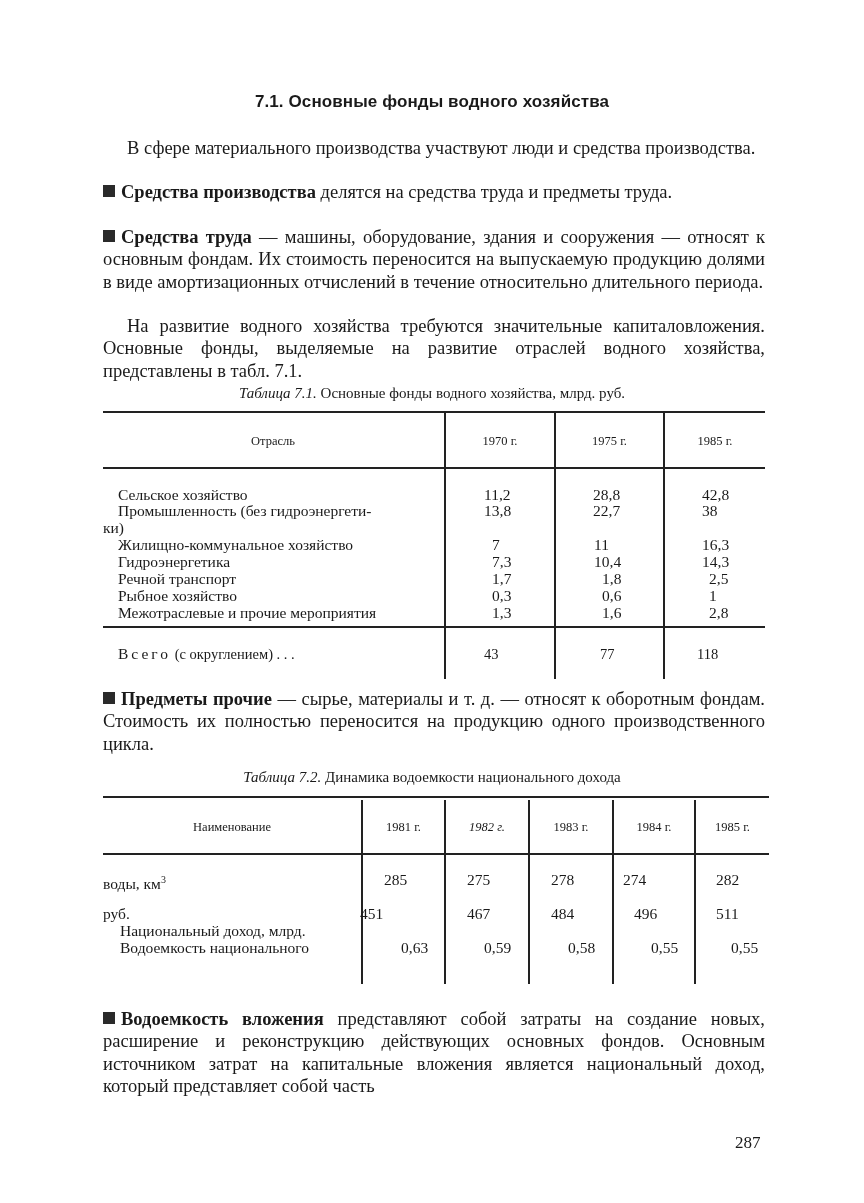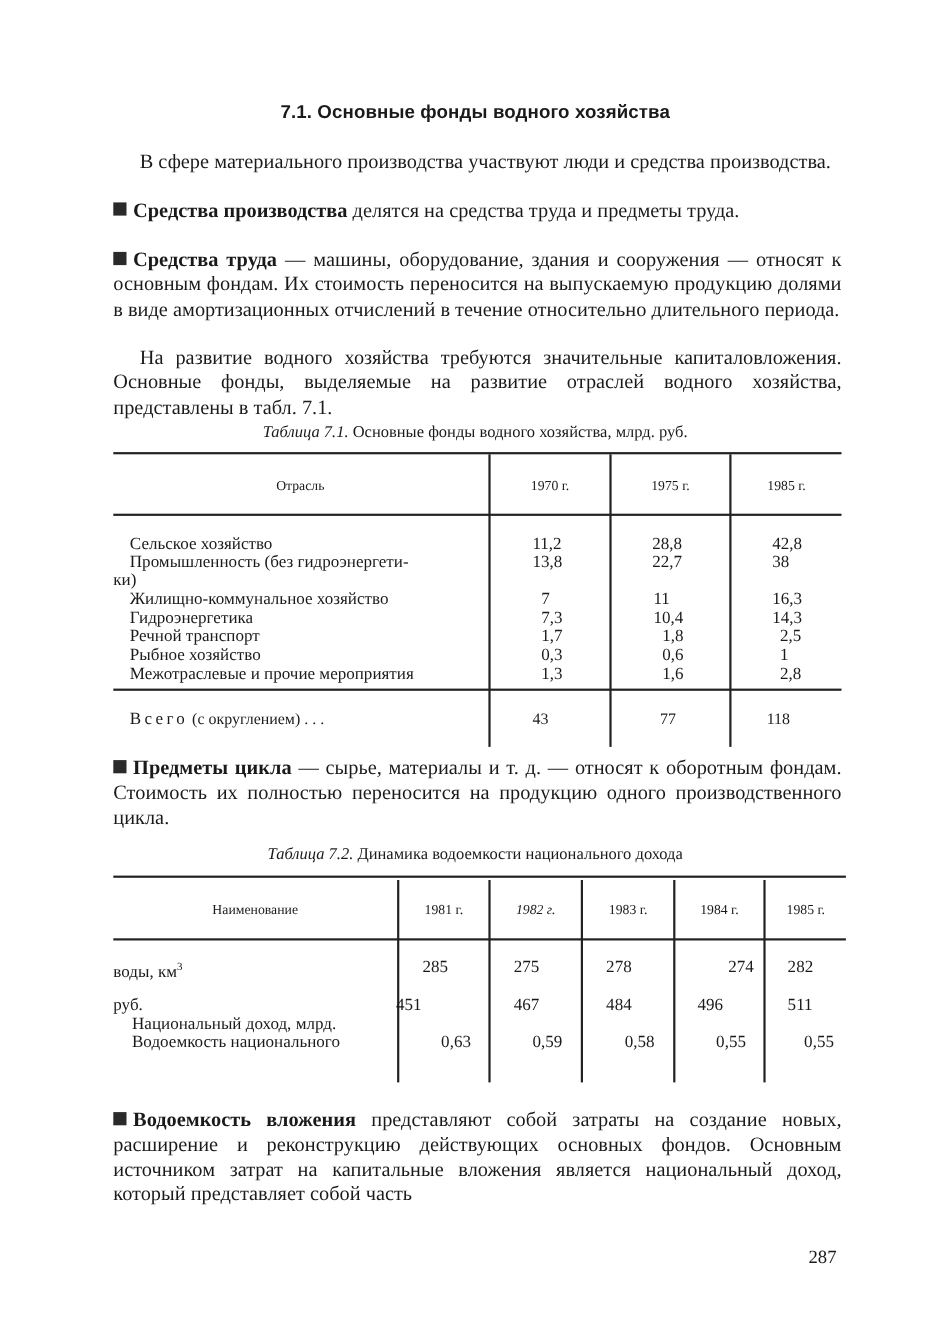--- a/index.html
+++ b/index.html
@@ -110,21 +110,21 @@
 
   <div class="t1row" style="top:646px;">
     <span style="letter-spacing:3px;">Всего</span><span style="font-size:14.5px;"> (с округлением)  . . .</span>
   </div>
   <div class="num" style="left:484px; top:646px; font-size:14.5px;">43</div>
   <div class="num" style="left:600px; top:646px; font-size:14.5px;">77</div>
   <div class="num" style="left:697px; top:646px; font-size:14.5px;">118</div>
 </div>
 
 <div class="abs para" style="top:688px;">
-  <span class="bul"></span><span class="b">Предметы цикла</span><span> — сырье, материалы и т. д. — относят к оборотным фондам. Стоимость их полностью переносится на продукцию одного производственного цикла.</span>
+  <span class="bul"></span><span class="b">Предметы прочие</span><span> — сырье, материалы и т. д. — относят к оборотным фондам. Стоимость их полностью переносится на продукцию одного производственного цикла.</span>
 </div>
 
 <div class="abs caption" style="top:769px;">
   <i>Таблица 7.2.</i><span> Динамика водоемкости национального дохода</span>
 </div>
 
 <div>
   <div class="hline" style="left:103px; width:666px; top:796px;"></div>
   <div class="hline" style="left:103px; width:666px; top:853px;"></div>
   <div class="vline" style="left:361px; top:800px; height:184px;"></div>
@@ -139,21 +139,21 @@
   <div class="cell hdr" style="left:530px; width:82px; top:819px;">1983 г.</div>
   <div class="cell hdr" style="left:614px; width:80px; top:819px;">1984 г.</div>
   <div class="cell hdr" style="left:696px; width:73px; top:819px;">1985 г.</div>
 
   <div class="t2text" style="top:871px;">
     <div><span>воды, км</span><sup>3</sup><span></span></div>
   </div>
   <div class="t2num" style="left:384px; top:871px;">285</div>
   <div class="t2num" style="left:467px; top:871px;">275</div>
   <div class="t2num" style="left:551px; top:871px;">278</div>
-  <div class="t2num" style="left:662px; top:871px;">274</div>
+  <div class="t2num" style="left:623px; top:871px;">274</div>
   <div class="t2num" style="left:716px; top:871px;">282</div>
 
   <div class="t2text" style="top:905px;">
     <div>руб.</div>
     <div style="padding-left:17px;">Национальный доход, млрд.</div>
   </div>
   <div class="t2num" style="left:360px; top:905px;">451</div>
   <div class="t2num" style="left:467px; top:905px;">467</div>
   <div class="t2num" style="left:551px; top:905px;">484</div>
   <div class="t2num" style="left:634px; top:905px;">496</div>

